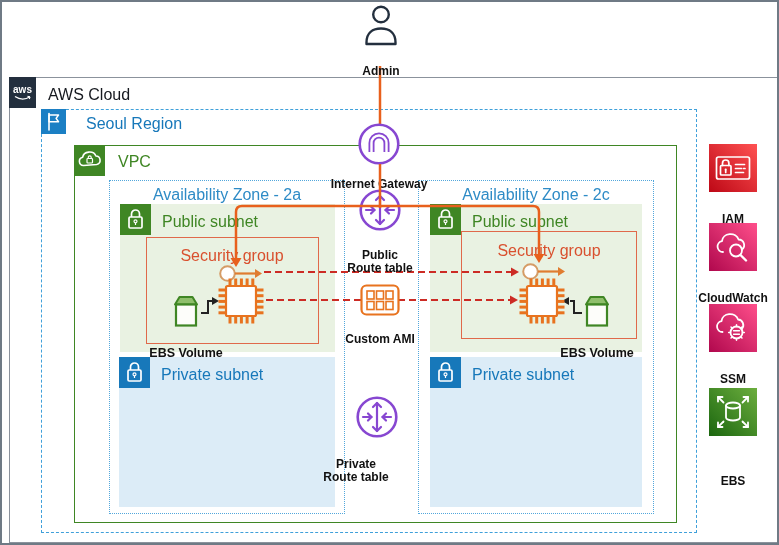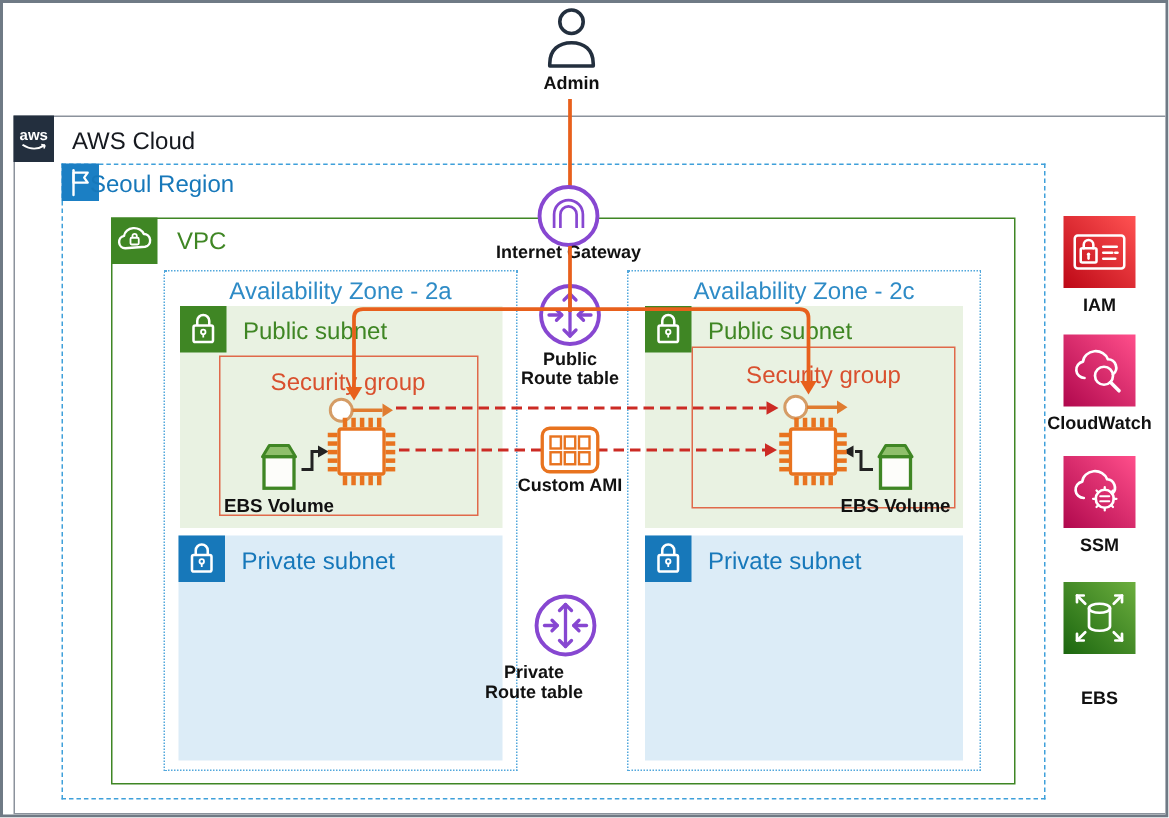--- a/index.html
+++ b/index.html
@@ -8,21 +8,21 @@
   .box{position:absolute;box-sizing:border-box;}
   .aws-cloud{border:1.6px solid #8b929c;}
   .region{border:1.6px dashed #3fa0da;}
   .vpc{border:1.8px solid #3f8624;}
   .az{border:1.6px dotted #52a7dc;}
   .subnet-pub{background:#e9f2e2;}
   .subnet-priv{background:#dcecf7;}
   .sg{border:1.8px solid #e0694a;}
   .hdr-sq{position:absolute;display:flex;align-items:flex-start;justify-content:center;}
   .lbl{position:absolute;font-size:16px;white-space:nowrap;}
-  .lbl-b{position:absolute;font-size:12px;font-weight:bold;color:#111;white-space:nowrap;}
+  .lbl-b{position:absolute;font-size:12px;font-weight:bold;color:#111;white-space:nowrap;margin-top:16px;}
   .ctr{transform:translateX(-50%);text-align:center;}
   .c-blue{color:#1778ba;} .c-green{color:#3f8624;} .c-sg{color:#d9502e;} .c-dark{color:#16191f;}
   .svc-sq{position:absolute;width:48px;height:48px;display:flex;align-items:center;justify-content:center;}
   .grad-red{background:linear-gradient(45deg,#bd0816,#ff5252);}
   .grad-pink{background:linear-gradient(45deg,#b0084d,#ff4f8b);}
   .grad-green{background:linear-gradient(45deg,#1b660f,#6cae3e);}
   svg{display:block;}
   .z0{z-index:0}.z1{z-index:1}.z2{z-index:2}.z5{z-index:5}.z10{z-index:10}.z15{z-index:15}.z20{z-index:20}
 </style>
 </head>
@@ -72,21 +72,21 @@
     </svg>
   </div>
   <div class="lbl c-dark z15" style="left:46px;top:84px;">AWS Cloud</div>
 
   <div class="hdr-sq z10" style="left:39px;top:107px;width:25px;height:25px;background:#1b7fc4;">
     <svg width="25" height="25" viewBox="0 0 25 25">
       <path d="M8,4.5 V21" stroke="#fff" stroke-width="1.6" stroke-linecap="round"></path>
       <path d="M8,6 h9.5 l-2.4,3.4 2.4,3.4 H8 Z" fill="none" stroke="#fff" stroke-width="1.5" stroke-linejoin="round"></path>
     </svg>
   </div>
-  <div class="lbl c-blue z15" style="left:58px;top:113px;">Seoul Region</div>
+  <div class="lbl c-blue z15" style="left:84px;top:113px;">Seoul Region</div>
 
   <div class="hdr-sq z10" style="left:72px;top:143px;width:31px;height:31px;background:#3f8624;">
     <svg width="31" height="31" viewBox="0 0 31 31">
       <path d="M9.5,20.5 a4.2,4.2 0 0 1 -0.8,-8.3 a6.8,5.8 0 0 1 13.2,-1.2 a4.3,4.3 0 0 1 0.8,8.5 Z" fill="none" stroke="#fff" stroke-width="1.6" stroke-linejoin="round"></path>
       <rect x="13" y="13.5" width="5.5" height="4.5" rx="0.8" fill="none" stroke="#fff" stroke-width="1.2"></rect>
       <path d="M14.3,13.5 v-1.2 a1.45,1.45 0 0 1 2.9,0 v1.2" fill="none" stroke="#fff" stroke-width="1.2"></path>
     </svg>
   </div>
   <div class="lbl c-green z15" style="left:116px;top:151px;">VPC</div>
 

